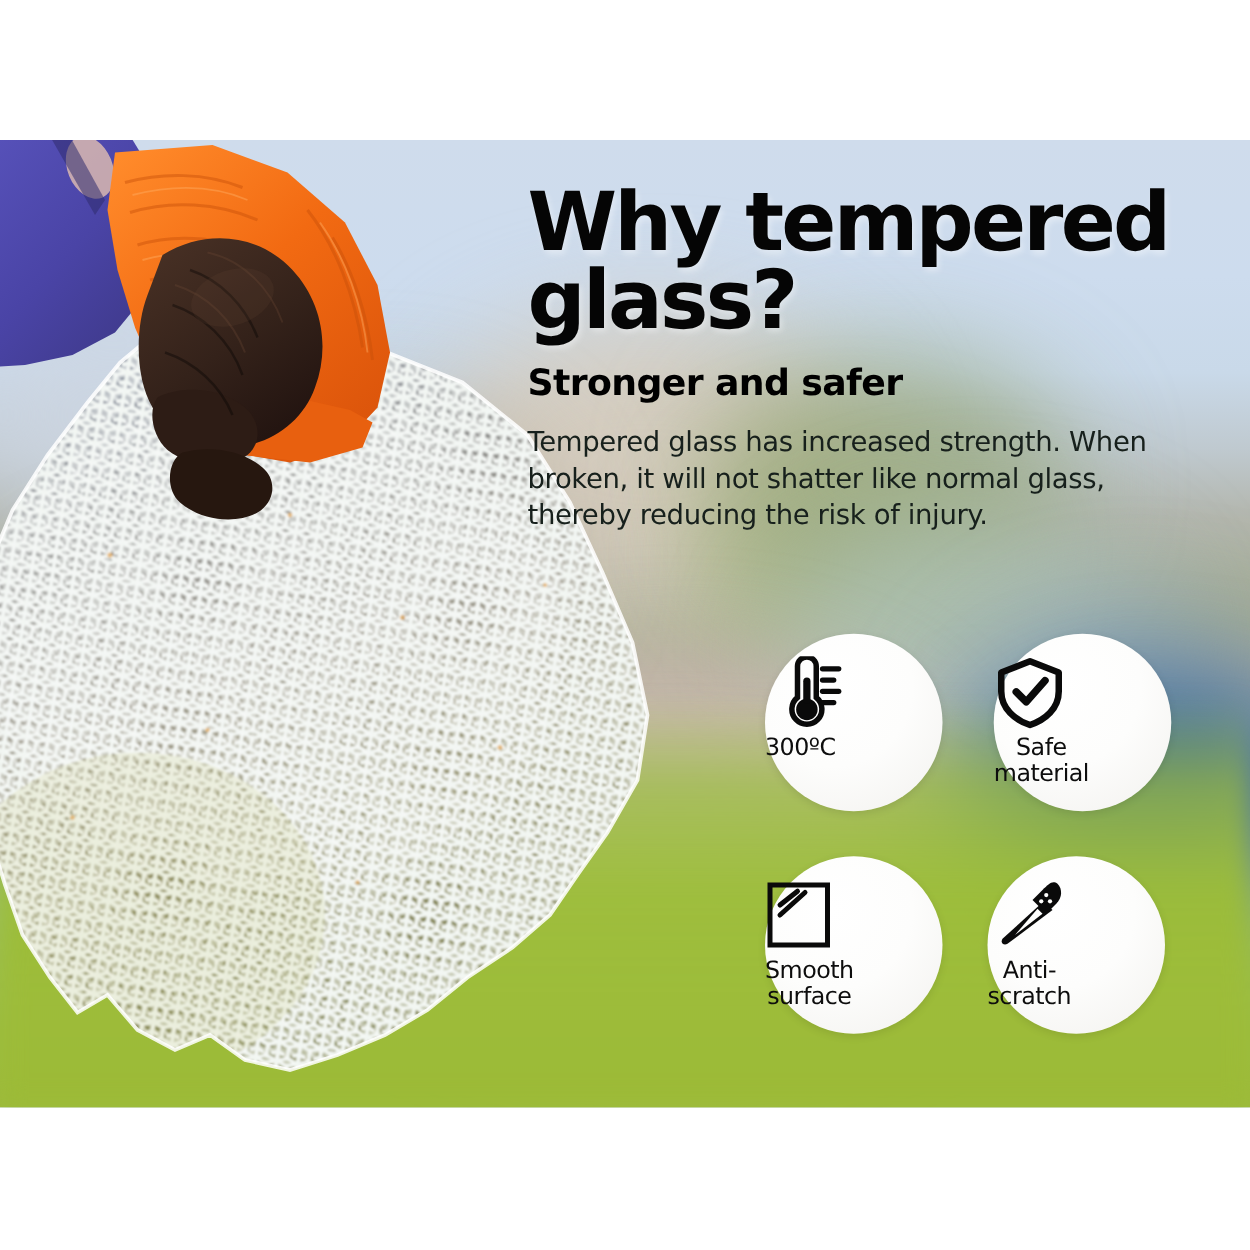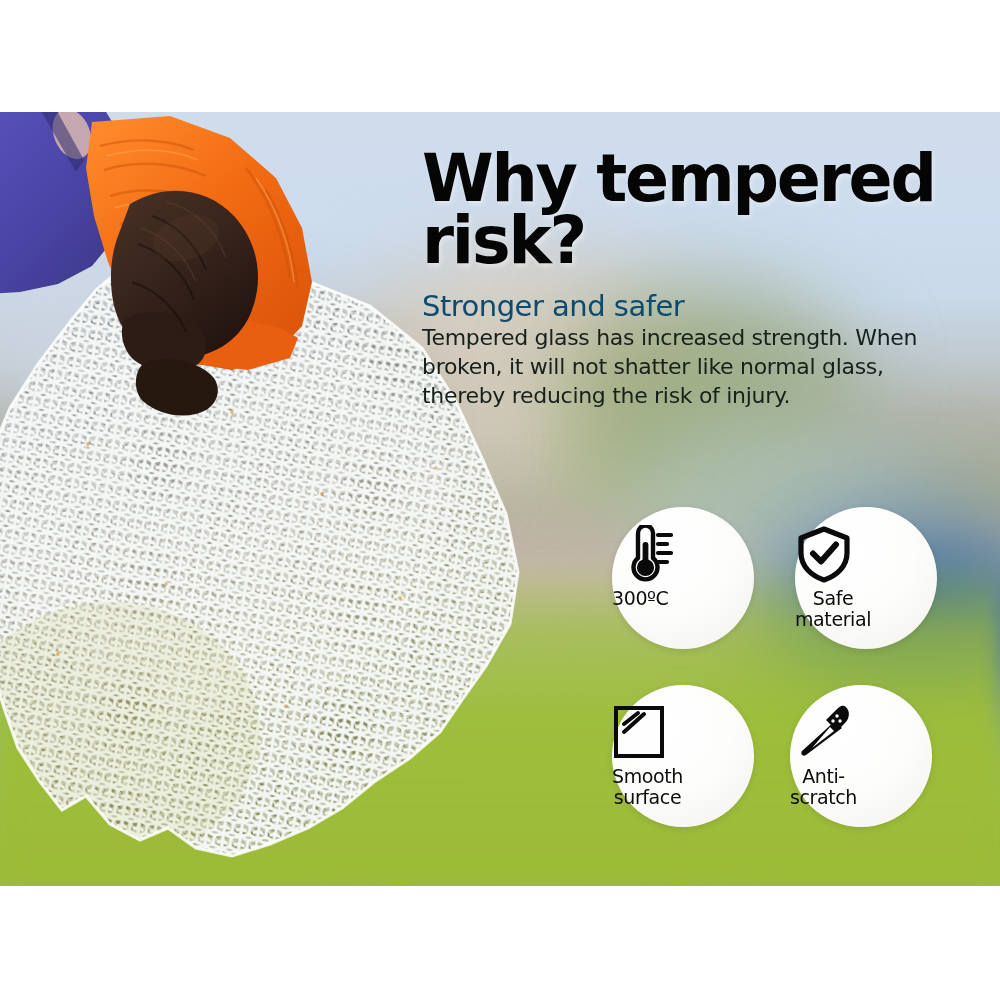--- a/index.html
+++ b/index.html
@@ -116,26 +116,27 @@
     font-weight: bold;
     font-size: 65px;
     line-height: 0.96;
     letter-spacing: -2.2px;
     color: #050505;
     text-shadow: 2px 3px 5px rgba(255,255,255,0.40);
   }
   .subhead {
     margin-top: 16px;
     font-family: "DejaVu Sans", sans-serif;
-    font-weight: normal;
+    font-weight: bold;
     font-size: 29px;
     letter-spacing: -0.5px;
-    color: #0c4a6e;
+    color: #000000;
   }
   .body-copy {
+    margin-top: 17px;
     font-family: "DejaVu Sans", sans-serif;
     font-size: 22px;
     line-height: 1.33;
     letter-spacing: -0.3px;
     color: #17201c;
   }
 
   
   #badges {
     position: absolute;
@@ -324,21 +325,21 @@
           <path d="M186,90 C214,96 236,118 246,146"></path>
           <path d="M160,116 C186,124 206,144 216,170"></path>
         </g>
         <ellipse cx="206" cy="126" rx="34" ry="22" fill="#6b4a36" opacity="0.16" transform="rotate(-18 206 126)"></ellipse>
       </svg>
     </div>
 
     <div id="headline-block">
       <div class="headline">
         <div>Why tempered</div>
-        <div>risk?</div>
+        <div>glass?</div>
       </div>
       <div class="subhead">Stronger and safer</div>
       <div class="body-copy">Tempered glass has increased strength. When broken, it will not shatter like normal glass, thereby reducing the risk of injury.</div>
     </div>
 
     <div id="badges">
 
       <div class="badge badge-tl">
         <div class="badge-icon">
           <svg width="62" height="58" viewBox="0 0 62 58">

